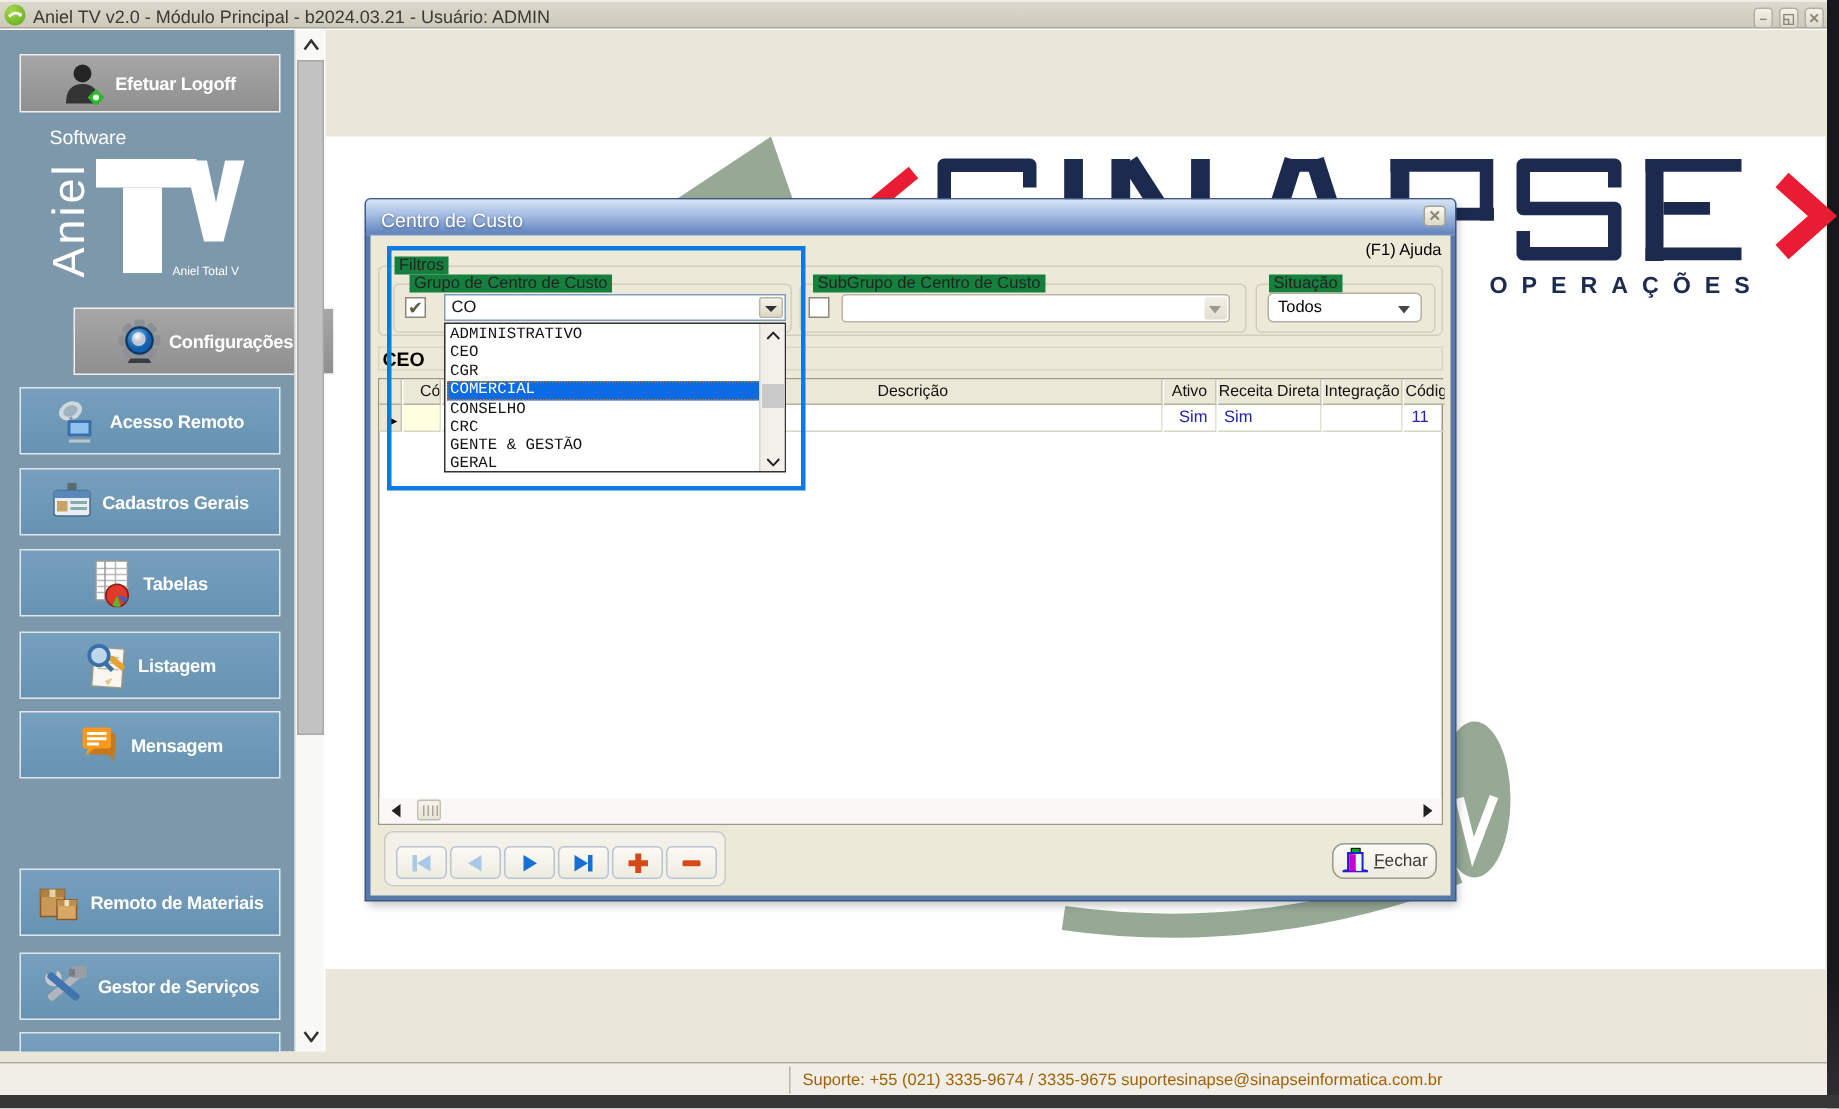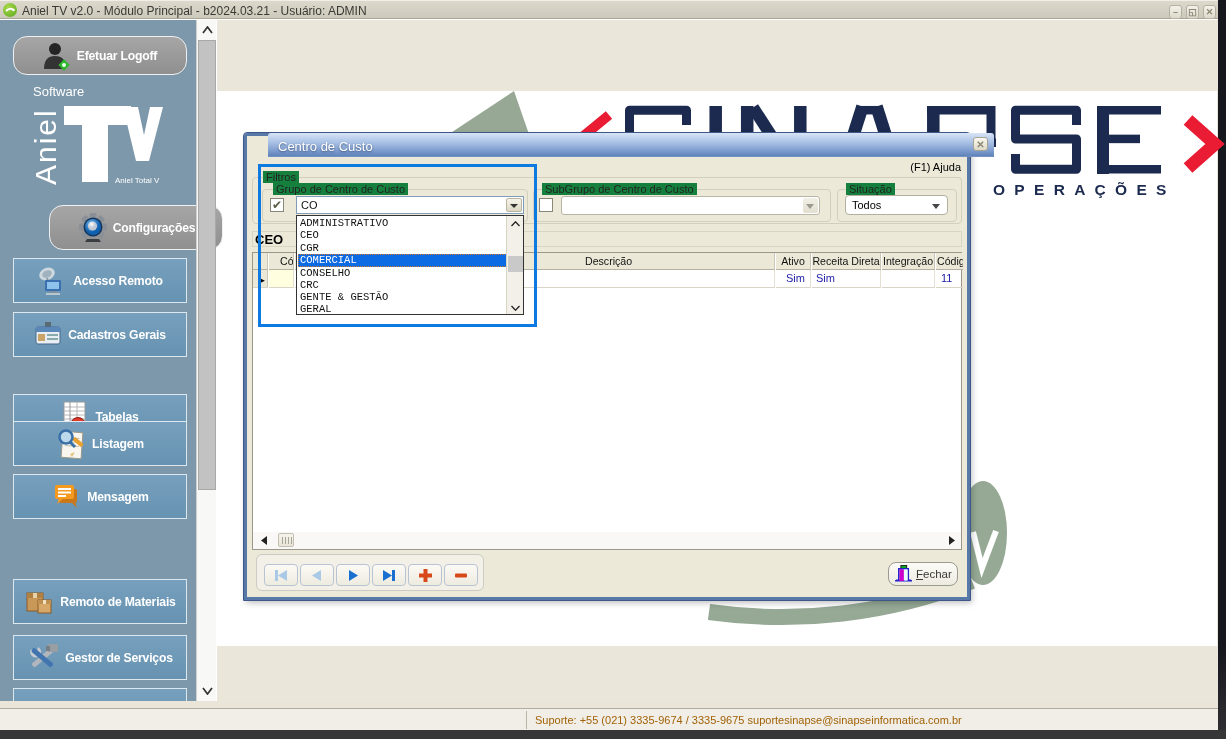--- a/index.html
+++ b/index.html
@@ -4,33 +4,33 @@
 *{margin:0;padding:0;box-sizing:border-box;}
 body{font-family:"Liberation Sans",sans-serif;width:1226px;height:739px;overflow:hidden;position:relative;background:#fff;}
 #stage{position:absolute;left:0;top:0;width:1226px;height:739px;overflow:hidden;}
 .abs{position:absolute;}
 #titlebar{left:0;top:0;width:1218px;height:19px;background:linear-gradient(#dcd8cb,#cdc9bb);border-top:1px solid #f0eee6;border-bottom:1px solid #a9a597;color:#3a3a35;font-size:12px;}
 #titlebar .ticon{left:3px;top:2px;width:14px;height:14px;border-radius:50%;background:radial-gradient(circle at 35% 30%,#a8d84a,#5aa81e);}
 #titlebar .ttext{left:22px;top:3px;}
 .winbtn{top:4px;width:13px;height:14px;background:linear-gradient(#f4f2ea,#ddd9cb);border:1px solid #b5b1a2;border-radius:3px;color:#8a8672;font-size:9px;line-height:12px;text-align:center;font-weight:bold;}
 #sidebar{left:0;top:20px;width:196px;height:681px;background:#7e98ab;}
 .sbtn{left:13px;width:174px;height:45px;background:linear-gradient(#76a0bd,#6792b1);border:1px solid #dce8ee;display:flex;align-items:center;justify-content:center;gap:6px;color:#fff;font-weight:bold;font-size:12.2px;letter-spacing:-0.2px;overflow:hidden;}
-.sbtn.grey{background:linear-gradient(#a6a6a6,#8f8f8f);border-color:#f0f0f0;border-radius:14px;}
+.sbtn.grey{background:linear-gradient(#a6a6a6,#8f8f8f);border-color:#f0f0f0;}
 #software{left:33px;top:64px;color:#fff;font-size:13px;}
 #sscroll{left:196px;top:20px;width:20px;height:681px;background:#f8f8f6;border-left:1px solid #d0d0d0;}
 #sthumb{left:1px;top:20px;width:18px;height:450px;background:#c2c2c2;border:1px solid #a8a8a8;}
 #bstrip{left:0;top:701px;width:1218px;height:7px;background:#e9e5d9;}
 #mainarea{left:217px;top:20px;width:1001px;height:688px;background:#eae6da;}
 #whitebg{left:0px;top:71px;width:1000px;height:555px;background:#fff;}
 #rightstrip{left:1218px;top:0;width:8px;height:739px;background:linear-gradient(#17171e 0%,#17171e 88%,#303034 100%);}
 #logo{left:217px;top:20px;width:1009px;height:684px;}
 #statusrow{left:0;top:708px;width:1218px;height:22px;background:#f1eee7;border-top:1px solid #b0ada0;font-size:12px;color:#a16207;}
 #blackbar{left:0;top:730px;width:1226px;height:9px;background:#363636;}
 #dialog{left:244px;top:133px;width:726px;height:467px;background:#ece9d8;border:3px solid #5878a8;outline:1px solid #3d5788;border-radius:3px 3px 0 0;box-shadow:2px 3px 6px rgba(0,0,0,.25);}
-#dtitle{left:-3px;top:-3px;width:726px;height:24px;background:linear-gradient(180deg,#d8e4f6 0%,#aac2e6 38%,#7897ca 78%,#6285bc 94%,#7b99c8 100%);border-radius:3px 3px 0 0;color:#fff;font-size:13px;margin-left:24px;}
+#dtitle{left:-3px;top:-3px;width:726px;height:24px;background:linear-gradient(180deg,#d8e4f6 0%,#aac2e6 38%,#7897ca 78%,#6285bc 94%,#7b99c8 100%);border-radius:3px 3px 0 0;color:#fff;font-size:13px;}
 #dtitle span{position:absolute;left:10px;top:6px;text-shadow:0 1px 2px rgba(40,60,100,.7);}
 #dclose{left:705px;top:4px;width:15px;height:14px;background:linear-gradient(#faf8f0,#ddd9c8);border:1px solid #a8a494;border-radius:3px;color:#8a8670;font-size:10px;line-height:13px;text-align:center;font-weight:bold;}
 .fs{border:1px solid #d2cfbc;border-radius:4px;}
 .fs .lbl{position:absolute;top:-7px;background:#15803d;padding:0 3px;font-size:11px;color:#222;white-space:nowrap;}
 .cb{width:14px;height:14px;background:#fff;border:1px solid #8a887a;}
 .cb.checked:before{content:"✔";position:absolute;margin-left:1px;margin-top:-1px;font-size:12px;color:#5c5a42;}
 .combo{background:#fff;border:1px solid #7f9db9;height:18px;font-size:11px;color:#111;}
 .combo .cbtn{position:absolute;right:1px;top:1px;bottom:1px;width:16px;background:linear-gradient(#f6f3ea,#ddd8c4);border:1px solid #b8b4a0;border-radius:2px;}
 .combo .cbtn:before{content:"";position:absolute;left:3px;top:5px;border-left:4px solid transparent;border-right:4px solid transparent;border-top:4px solid #333;}
 #grid{left:5px;top:116px;width:710px;height:298px;background:#fff;border:1px solid #9a988a;font-size:11px;}
@@ -160,21 +160,21 @@
     <svg class="ico" width="28" height="28" viewBox="0 0 28 28">
       <rect x="11" y="1" width="6" height="8" fill="#5a6a72"></rect>
       <rect x="2" y="6" width="24" height="17" rx="2" fill="#e8eef4" stroke="#4a6a8a"></rect>
       <rect x="2" y="6" width="24" height="5" fill="#5a88b8"></rect>
       <rect x="4" y="13" width="7" height="7" fill="#c8a468"></rect>
       <rect x="13" y="13" width="11" height="2" fill="#8aa"></rect>
       <rect x="13" y="17" width="11" height="2" fill="#8aa"></rect>
     </svg>
     <span>Cadastros Gerais</span>
       </div>
-  <div class="sbtn abs" style="top:346px;margin-top:28px;">
+  <div class="sbtn abs" style="top:346px;">
     <svg class="ico" width="28" height="32" viewBox="0 0 28 32">
       <rect x="3" y="1" width="21" height="26" fill="#fff" stroke="#999"></rect>
       <g stroke="#b8b8b8" stroke-width="1">
             <line x1="3" y1="6" x2="24" y2="6"></line>
             <line x1="3" y1="10" x2="24" y2="10"></line>
             <line x1="3" y1="14" x2="24" y2="14"></line>
             <line x1="3" y1="18" x2="24" y2="18"></line>
             <line x1="3" y1="22" x2="24" y2="22"></line>
             <line x1="9" y1="1" x2="9" y2="27" stroke="#999"></line>
             <line x1="16" y1="1" x2="16" y2="27"></line>

